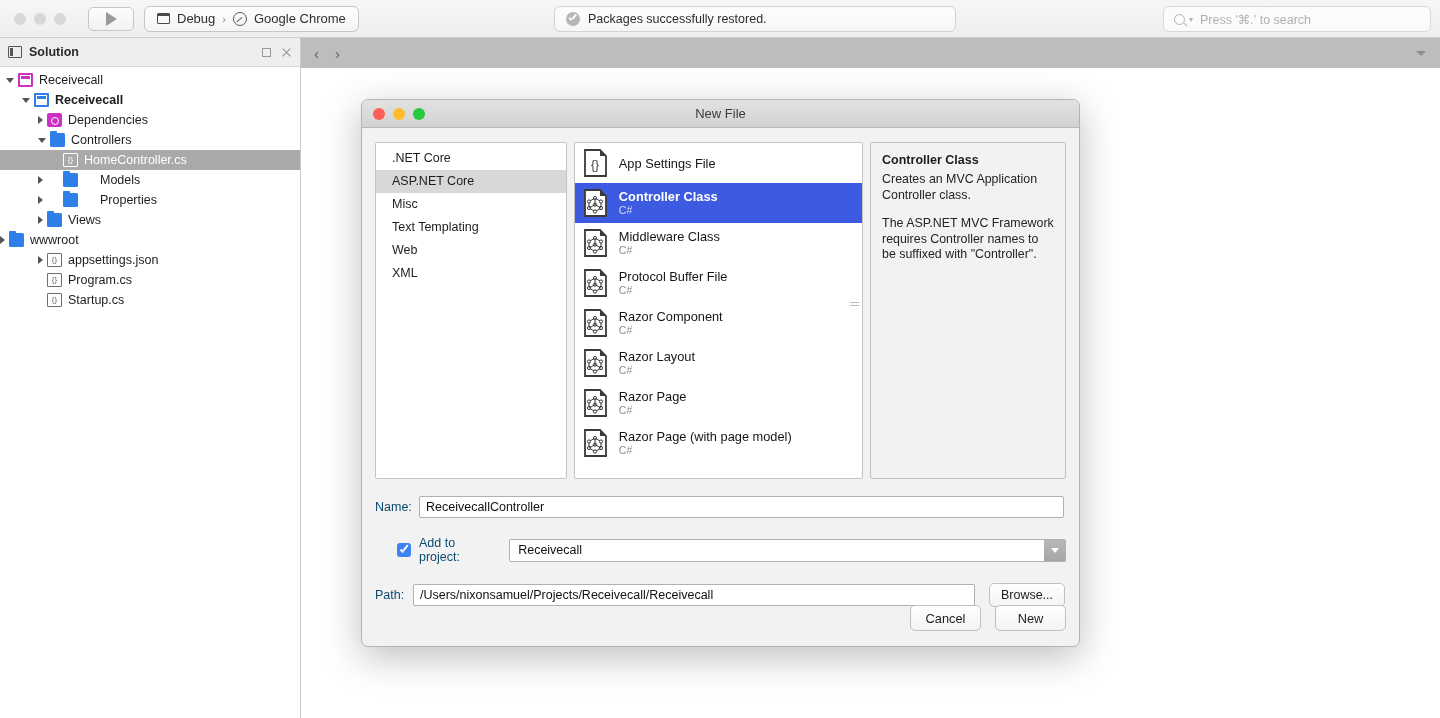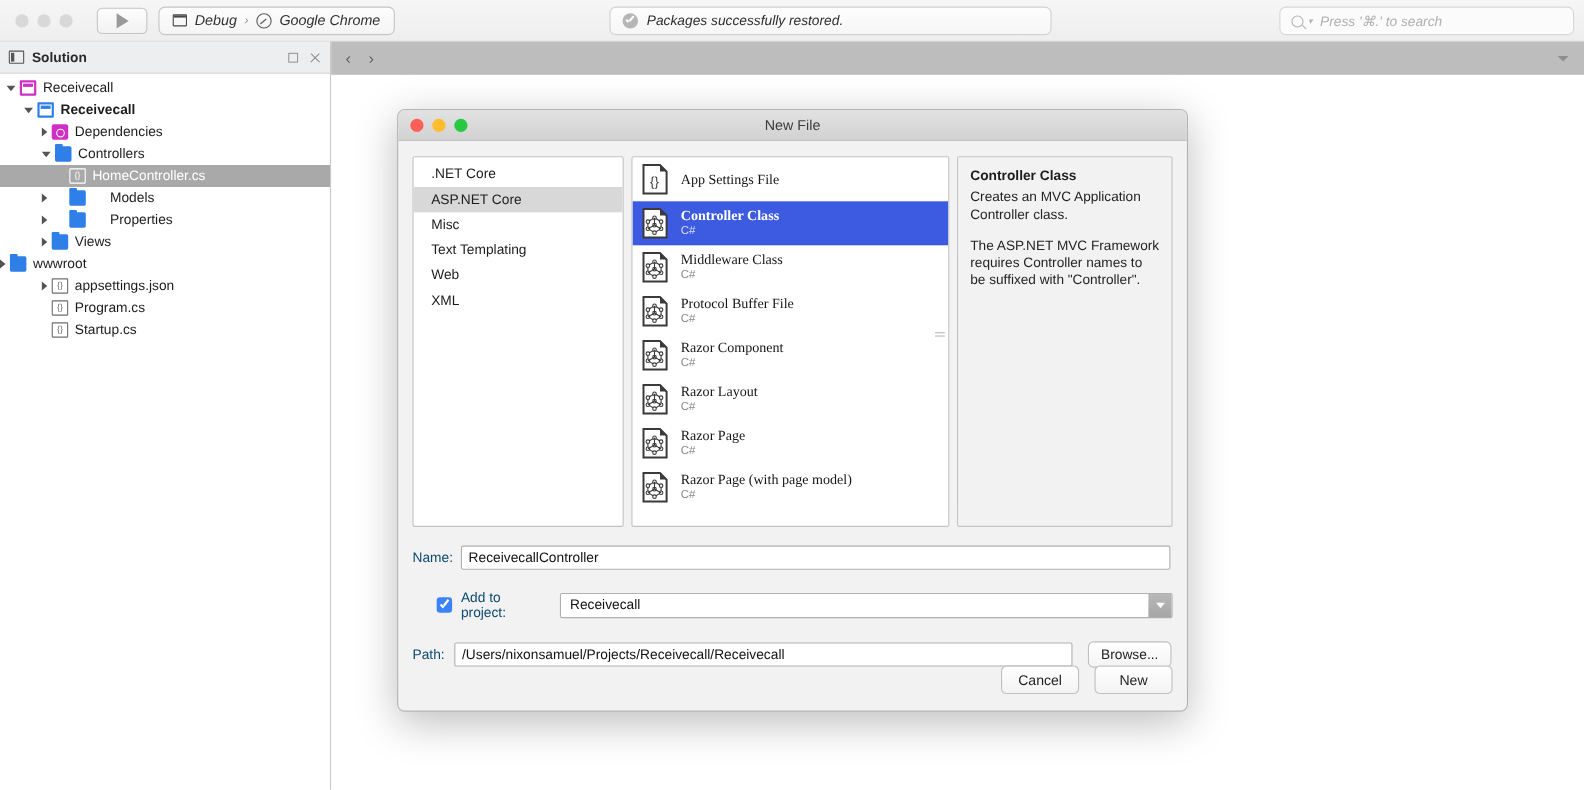--- a/index.html
+++ b/index.html
@@ -10,21 +10,21 @@
     font-family: "Liberation Sans", sans-serif;
     background: #ffffff;
     -webkit-font-smoothing: antialiased;
   }
 
   
   #toolbar {
     position: absolute; left: 0; top: 0; width: 1440px; height: 38px;
     background: linear-gradient(to bottom, #f6f6f6 0%, #eeeeee 100%);
     border-bottom: 1px solid #cfcfcf;
-    display: flex; align-items: center; font-style: italic;
+    display: flex; align-items: center;
   }
   .traffic { display: flex; align-items: center; gap: 8px; margin-left: 14px; }
   .tl { width: 12px; height: 12px; border-radius: 50%; background: #d8d8d8; }
 
   .run-btn {
     margin-left: 22px; width: 46px; height: 24px;
     border: 1px solid #c6c6c6; border-radius: 5px;
     background: linear-gradient(to bottom,#fdfdfd,#f2f2f2);
     display: flex; align-items: center; justify-content: center;
   }
@@ -220,21 +220,21 @@
     font-size: 12.5px; color: #1d1d1d;
   }
   .cat-row.sel { background: #d8d8d8; }
 
   .tpl-row {
     height: 40px; display: flex; align-items: center; padding-left: 8px; gap: 10px;
   }
   .tpl-row.sel { background: #3d5be0; }
   .tpl-icon { width: 26px; height: 30px; flex: none; }
   .tpl-text { display: flex; flex-direction: column; justify-content: center; }
-  .tpl-name { font-size: 12.8px; color: #151515; line-height: 15px; font-family: Liberation Serif, serif; }
+  .tpl-name { font-size: 12.8px; color: #151515; line-height: 15px; }
   .tpl-sub  { font-size: 10.5px; color: #8c8c8c; line-height: 13px; }
   .tpl-row.sel .tpl-name { color: #ffffff; font-weight: bold; }
   .tpl-row.sel .tpl-sub  { color: #d7ddf8; }
 
   #tpl-scroll-grip {
     position: absolute; right: 3px; top: 159px; width: 9px; height: 7px;
   }
   #tpl-scroll-grip i {
     display: block; height: 1px; background: #b9b9b9; margin-bottom: 2px;
   }

